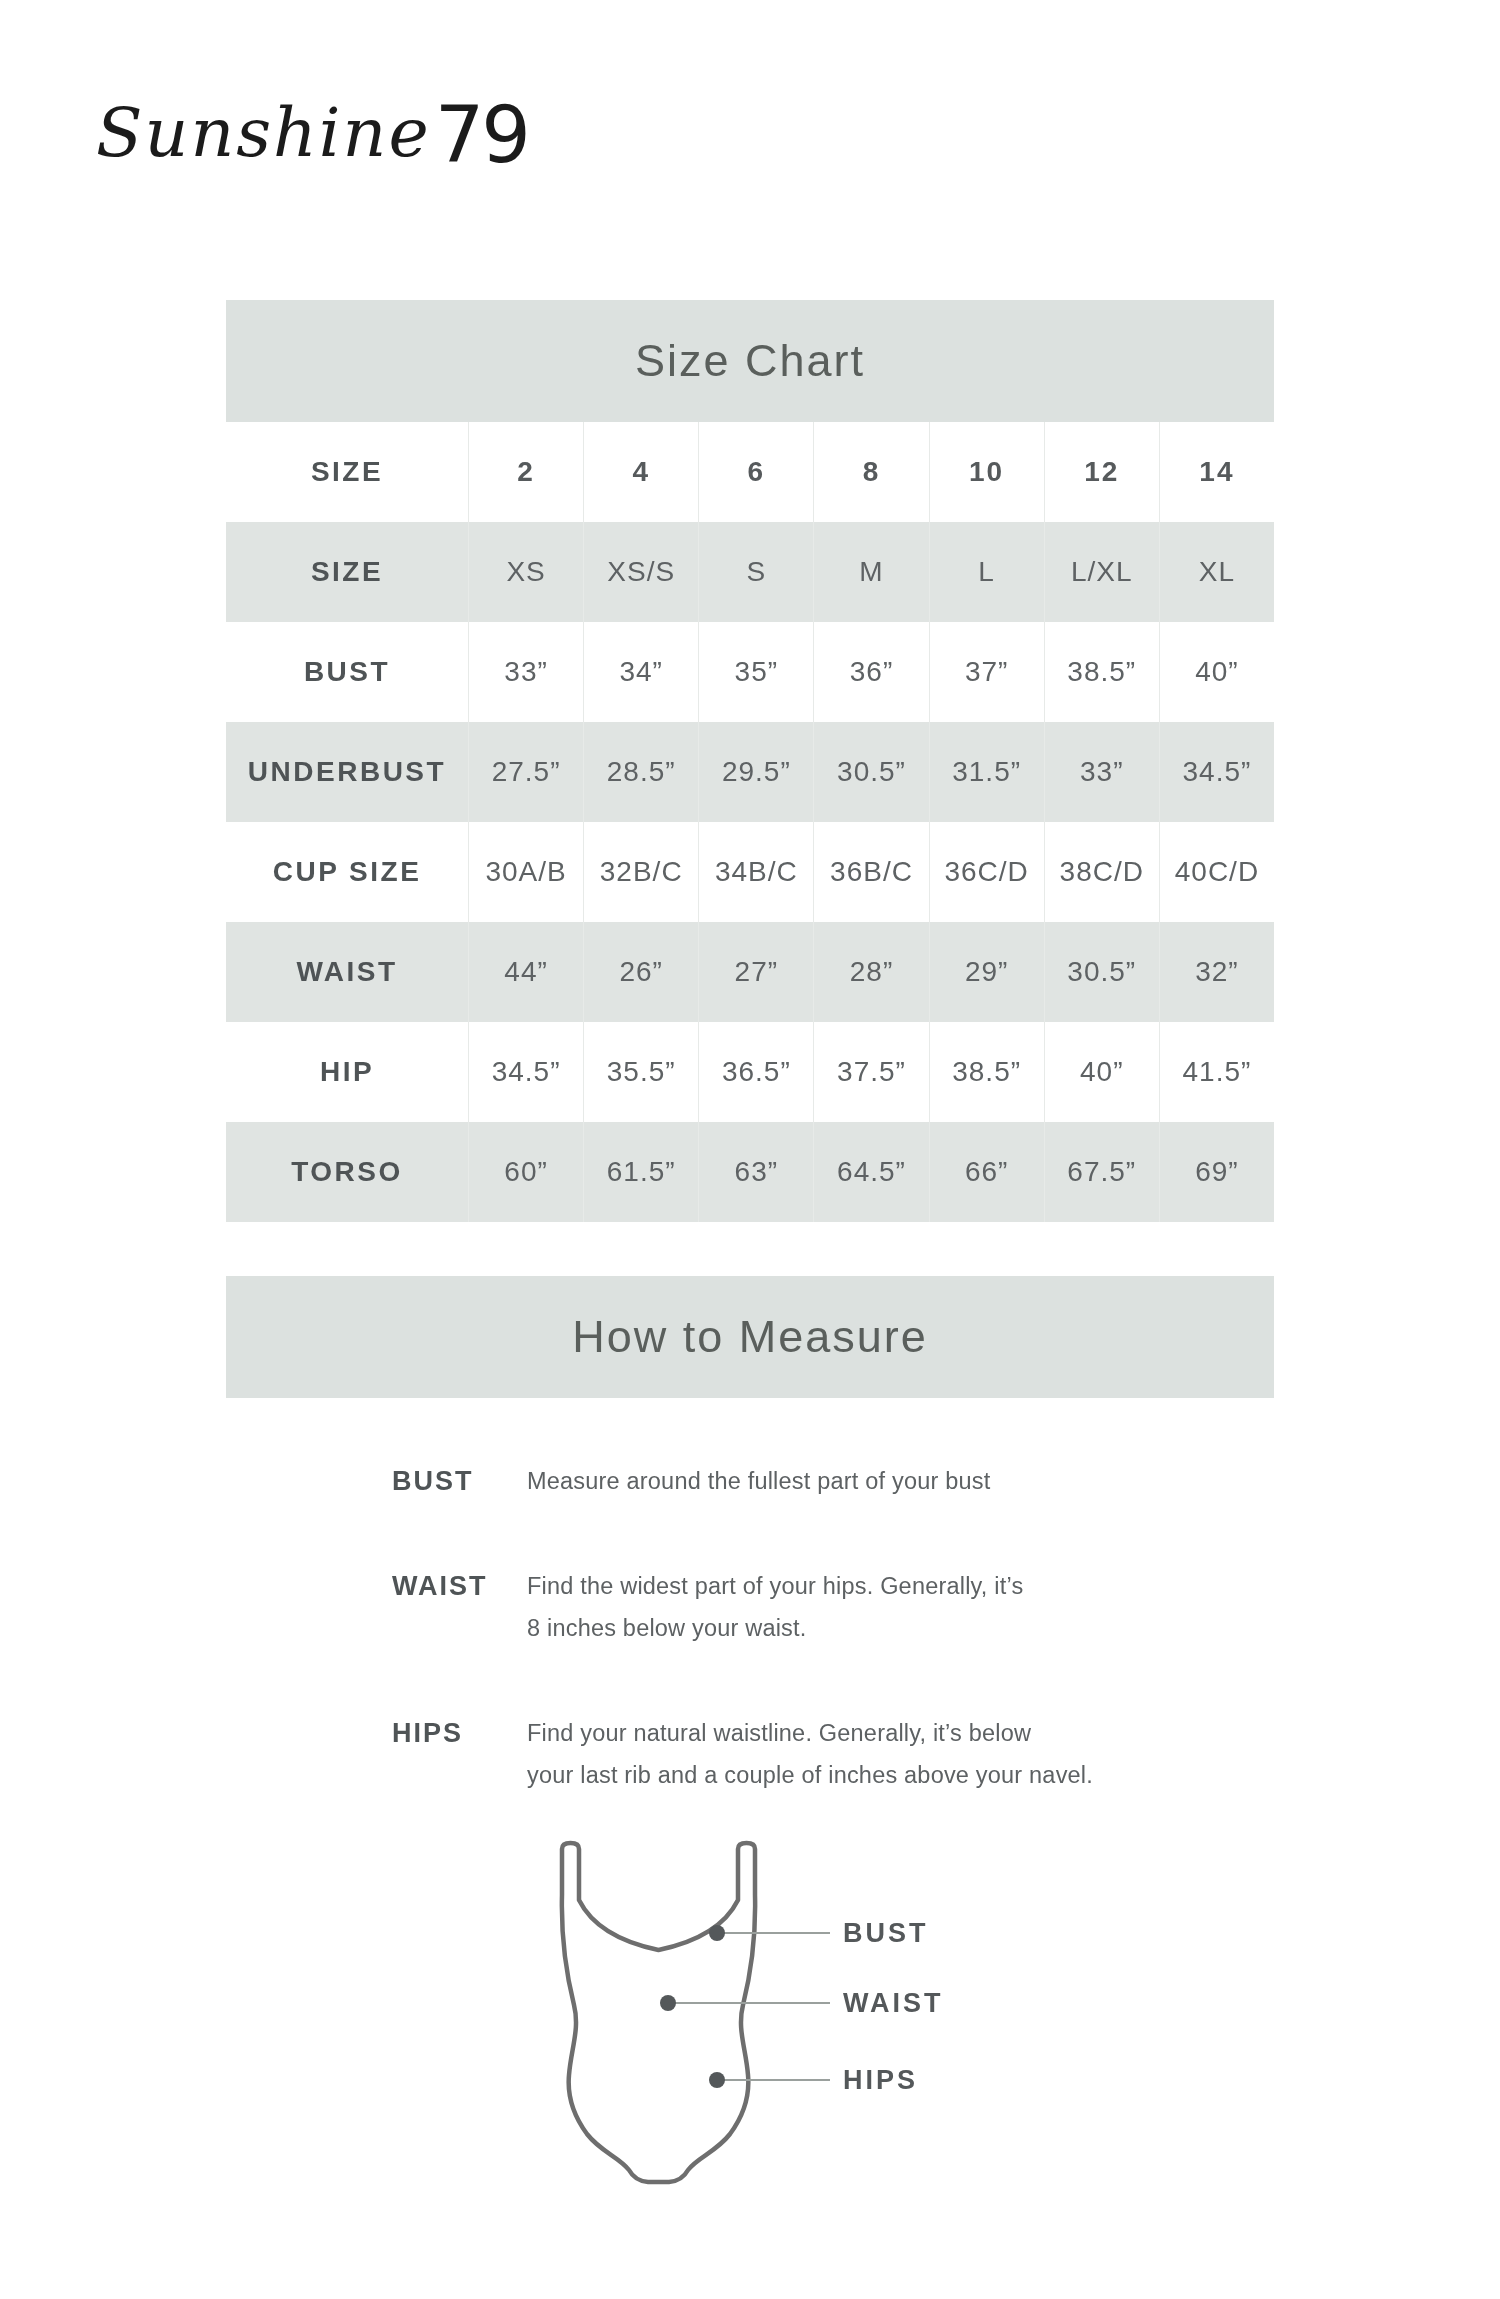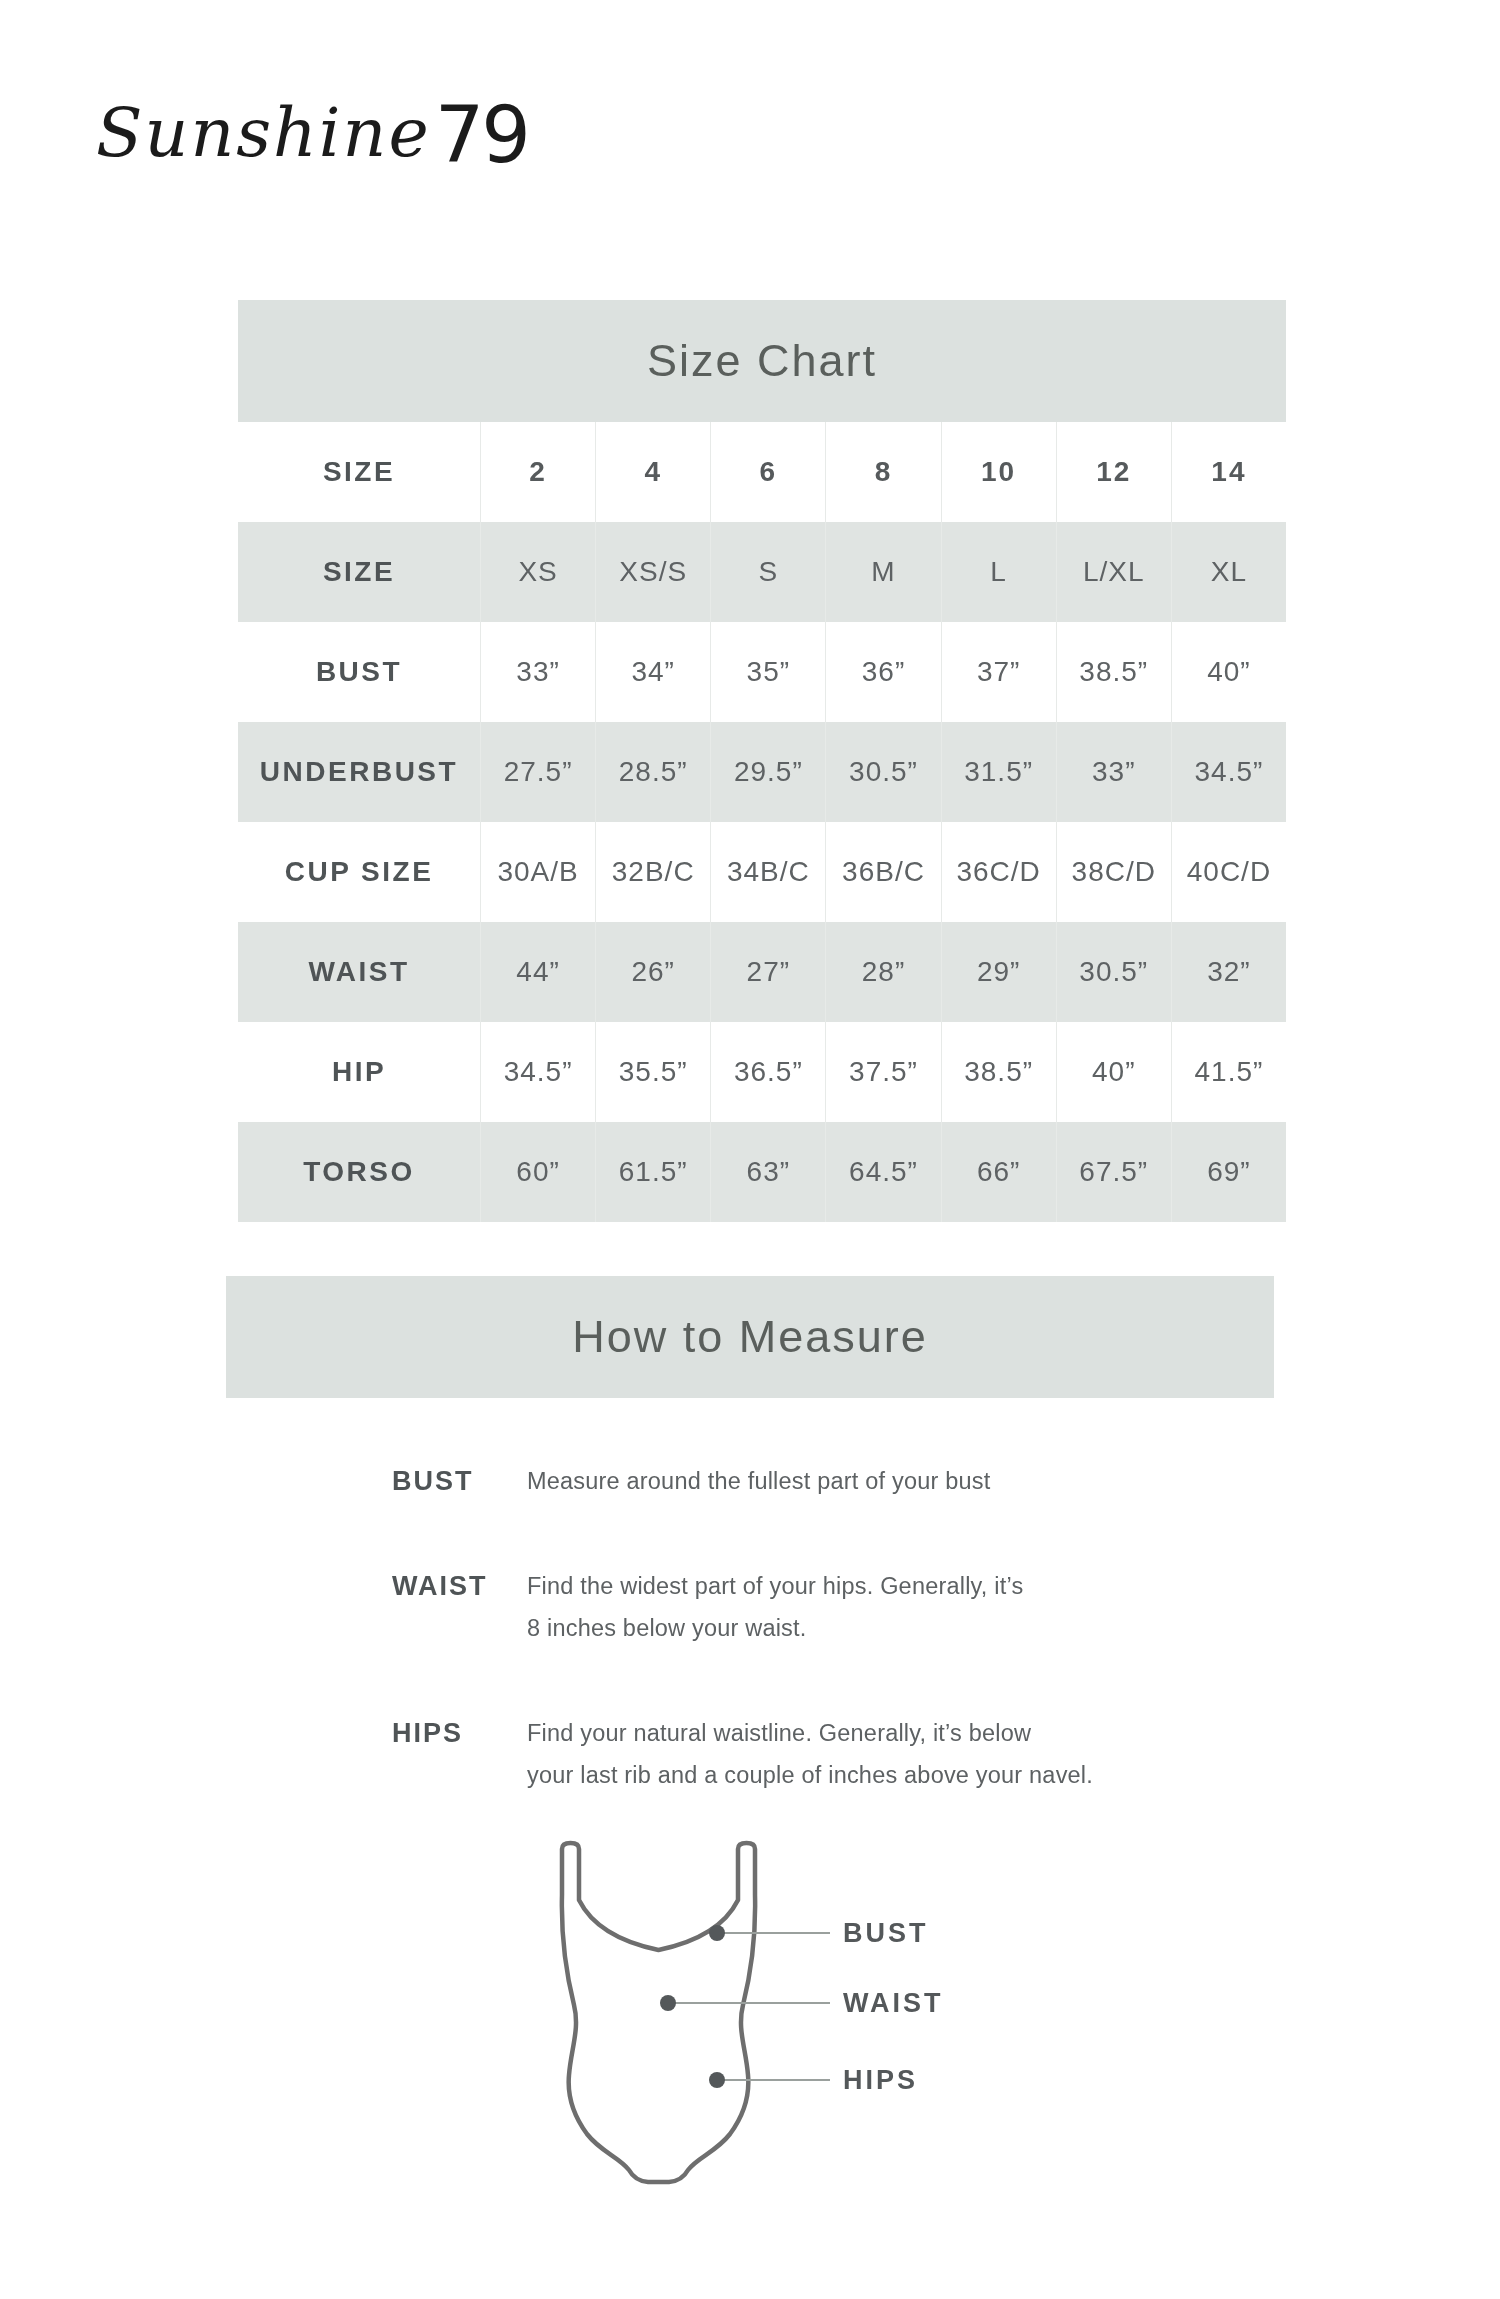--- a/index.html
+++ b/index.html
@@ -41,21 +41,21 @@
   
   .band{
     height:122px;background:var(--band);
     display:flex;align-items:center;justify-content:center;
   }
   .band-title{
     font-size:45px;font-weight:normal;color:var(--title);letter-spacing:2px;
   }
 
   
-  .chart{position:absolute;left:238px;top:300px;width:1048px;text-align:right;}
+  .chart{position:absolute;left:226px;top:300px;width:1048px;text-align:right;}
   .trow{
     display:grid;grid-template-columns:242px repeat(7,1fr);
     height:100px;background:#ffffff;
   }
   .trow.shade{background:var(--shade);}
   .tlabel,.tcell{
     display:flex;align-items:center;justify-content:center;
   }
   .tlabel{
     font-weight:bold;font-size:28px;letter-spacing:2.5px;color:var(--label);

